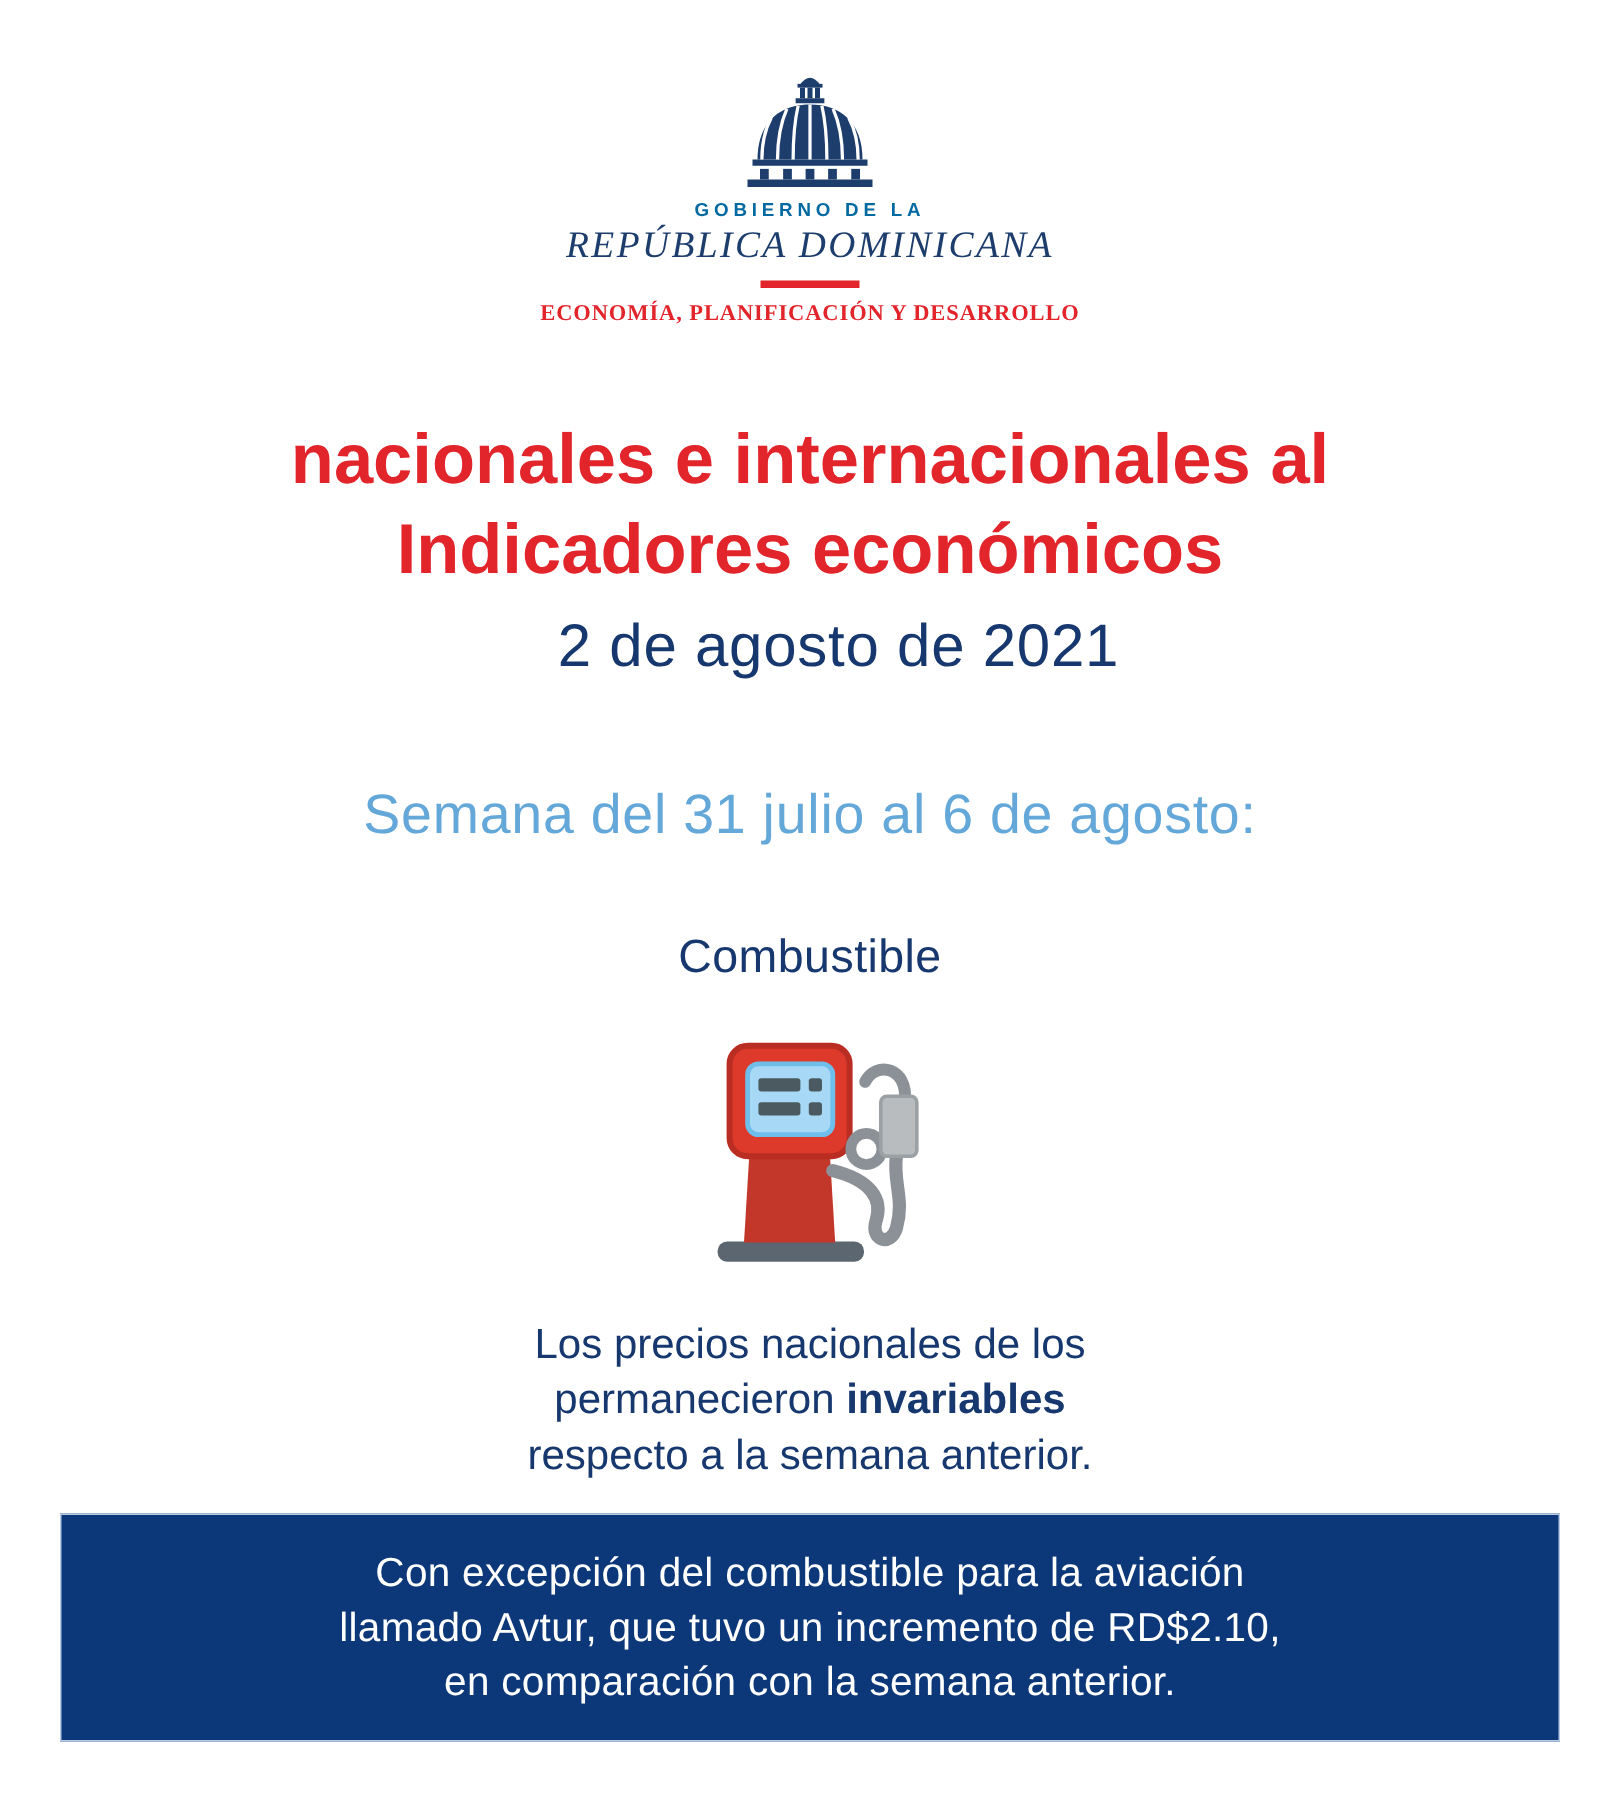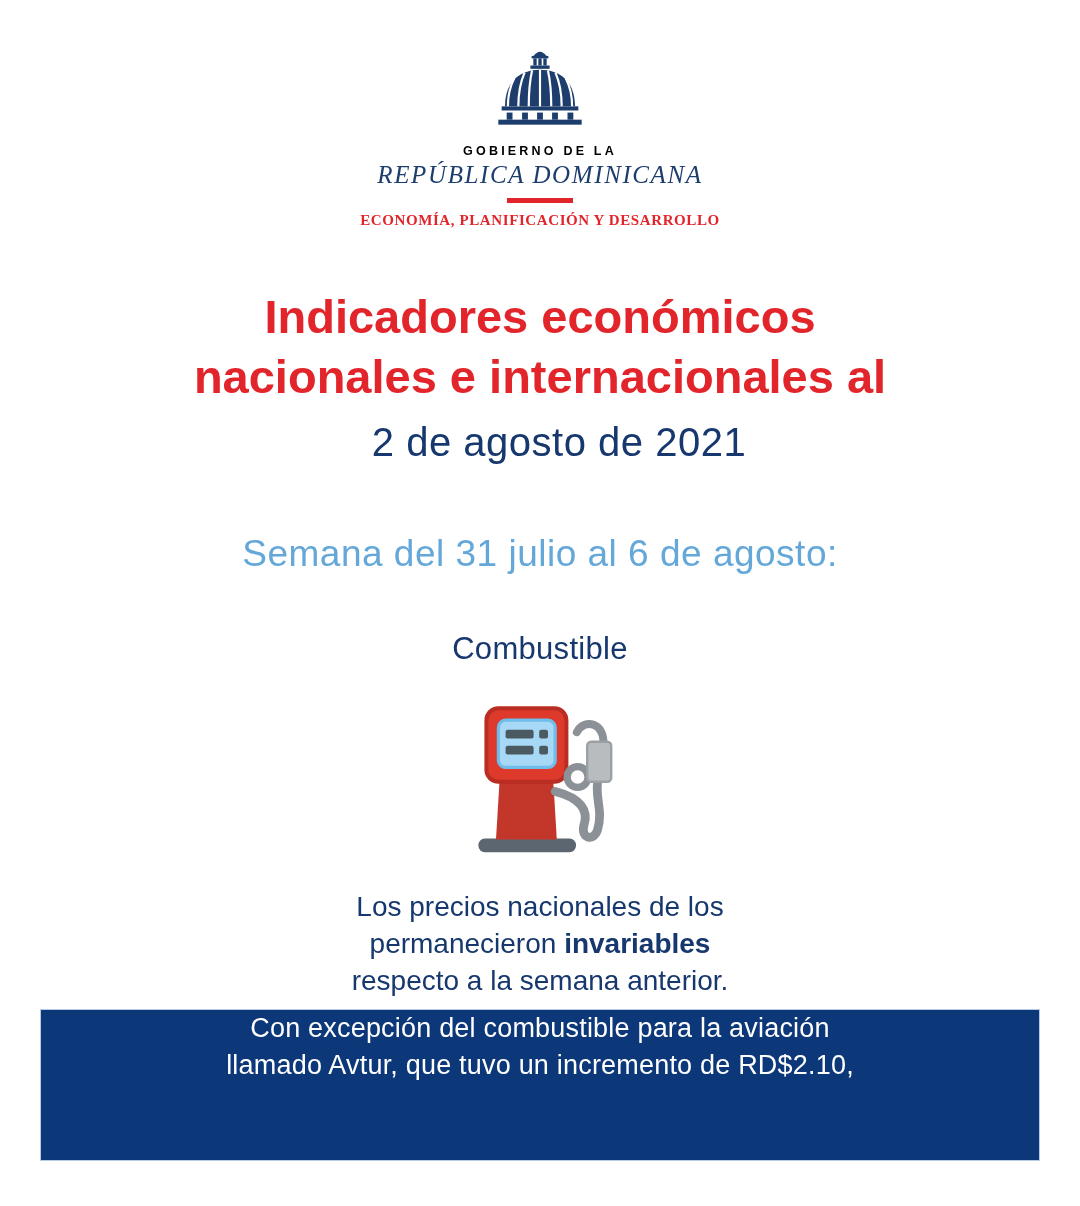--- a/index.html
+++ b/index.html
@@ -11,25 +11,25 @@
     margin: 0 auto;
     background: #ffffff;
     font-family: "Liberation Sans", sans-serif;
     text-align: center;
     overflow: hidden;
   }
   
   .brand { padding-top: 46px; }
   .dome-svg { width: 100px; height: 84px; display: block; margin: 0 auto; }
   .gobierno-line {
-    margin-top: 14px;
+    margin-top: 3px;
     font-size: 12.5px;
     font-weight: bold;
     letter-spacing: 3.2px;
-    color: #000000;
+    color: #0369a1;
   }
   .republica-line {
     margin-top: 3px;
     font-family: "Liberation Serif", serif;
     font-size: 25px;
     letter-spacing: 1.6px;
     color: #1d3e6d;
     font-style: italic;
   }
   .brand-divider {
@@ -89,21 +89,21 @@
   .banner {
     position: absolute;
     left: 40px;
     top: 1009px;
     width: 1000px;
     height: 152px;
     background: #0c3778;
     border: 1px solid #b9cbe4;
     display: flex;
     flex-direction: column;
-    justify-content: flex-start;
+    justify-content: center;
     color: #ffffff;
     font-size: 27px;
     line-height: 1.36;
     letter-spacing: 0.2px;
   }
   .banner span { display: block; }
 </style>
 </head>
 <body>
 
@@ -137,22 +137,22 @@
         <path d="M91 38.5 C96.5 49 98.5 60 98.5 72"></path>
       </g>
     </svg>
     <div class="gobierno-line">GOBIERNO DE LA</div>
     <div class="republica-line">REPÚBLICA DOMINICANA</div>
     <div class="brand-divider"></div>
     <div class="ministry-line">ECONOMÍA, PLANIFICACIÓN Y DESARROLLO</div>
   </div>
 
   <h1 class="main-title">
+    <span>nacionales e internacionales al</span>
     <span>Indicadores económicos</span>
-    <span>nacionales e internacionales al</span>
   </h1>
   <div class="date-line">2 de agosto de 2021</div>
   <div class="week-line">Semana del 31 julio al 6 de agosto:</div>
 
   <h2 class="section-heading">Combustible</h2>
 
   <svg class="pump-svg" viewBox="0 0 210 200" aria-hidden="true">
 
     <rect x="28" y="177" width="122" height="17" rx="8" fill="#5c6670"></rect>
 
@@ -178,15 +178,16 @@
 
   <p class="body-text">
     <span class="line">Los precios nacionales de los</span>
     <span class="line"><span>permanecieron </span><b>invariables</b></span>
     <span class="line">respecto a la semana anterior.</span>
   </p>
 
   <div class="banner">
     <span>Con excepción del combustible para la aviación</span>
     <span>llamado Avtur, que tuvo un incremento de RD$2.10,</span>
+    <span>en comparación con la semana anterior.</span>
   </div>
 
 </div>
 
 </body></html>

